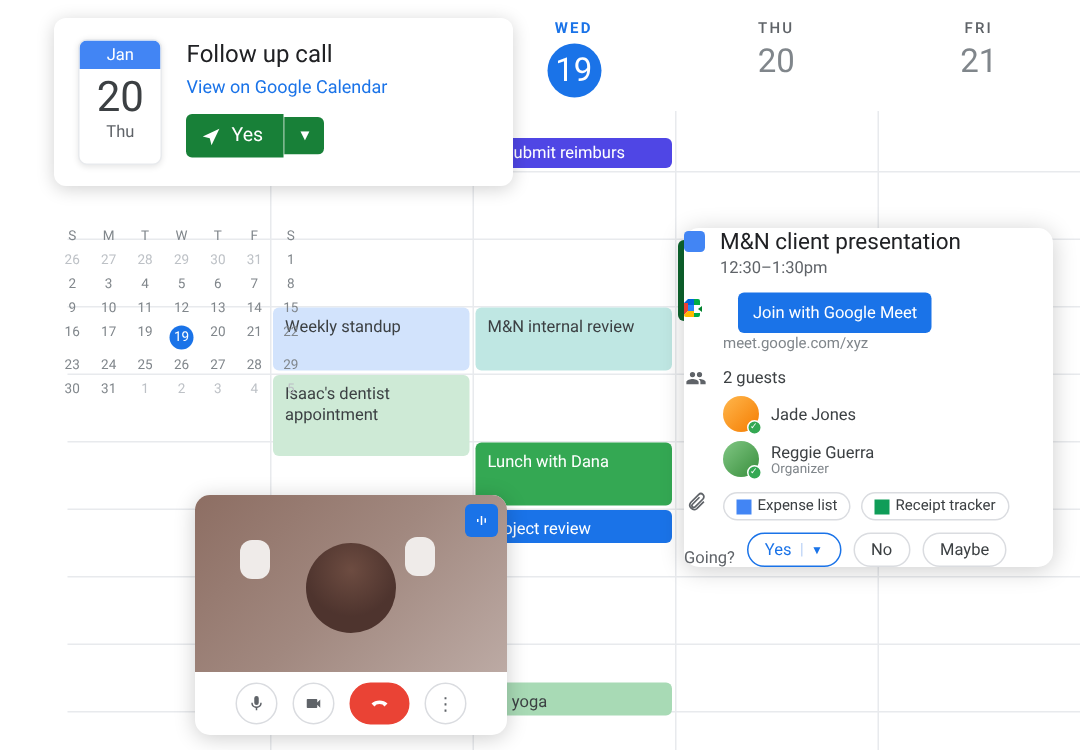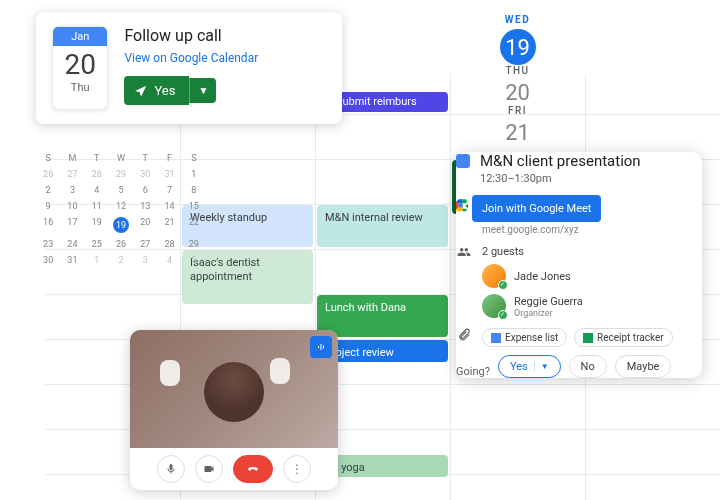--- a/index.html
+++ b/index.html
@@ -4,21 +4,21 @@
 <style>
 * { margin: 0; padding: 0; box-sizing: border-box; font-family: -apple-system, BlinkMacSystemFont, 'Segoe UI', Roboto, Arial, sans-serif; }
 body { width: 720px; height: 500px; background: #fff; position: relative; overflow: hidden; }
 
 
 .grid { position: absolute; left: 45px; top: 14px; right: 0; bottom: 0; }
 .grid-lines { position: absolute; inset: 0; }
 .vline { position: absolute; top: 60px; bottom: 0; width: 1px; background: #e8eaed; }
 .hline { position: absolute; left: 0; right: 0; height: 1px; background: #e8eaed; }
 
-.day-headers { position: absolute; top: 0; left: 0; right: 0; height: 60px; display: flex; flex-direction: column; }
+.day-headers { position: absolute; top: 0; left: 0; right: 0; height: 60px; display: flex; }
 .day-col { flex: 1; text-align: center; }
 .day-name { font-size: 10px; letter-spacing: 1.5px; color: #5f6368; font-weight: 500; }
 .day-name.sel { color: #1a73e8; font-weight: 700; }
 .day-num { font-size: 22px; color: #80868b; margin-top: 4px; font-weight: 400; }
 .day-num.sel { background: #1a73e8; color: #fff; width: 36px; height: 36px; border-radius: 50%; display: inline-flex; align-items: center; justify-content: center; }
 
 
 .chip { position: absolute; border-radius: 4px; font-size: 11px; padding: 6px 8px; line-height: 1.25; color: #3c4043; overflow: hidden; }
 .chip.allday { border-radius: 4px; font-size: 11px; padding: 3px 8px; white-space: nowrap; }
 
@@ -52,21 +52,21 @@
 .video-ctrl { height: 42px; display: flex; align-items: center; justify-content: center; gap: 10px; }
 .vbtn { width: 28px; height: 28px; border-radius: 50%; border: 1px solid #dadce0; display: flex; align-items: center; justify-content: center; color: #5f6368; font-size: 12px; }
 .vbtn.end { background: #ea4335; border-color: #ea4335; color: #fff; width: 40px; border-radius: 14px; }
 
 
 .detail { position: absolute; right: 18px; top: 152px; width: 246px; background: #fff; border-radius: 10px; box-shadow: 0 2px 16px rgba(0,0,0,0.2); padding: 0; }
 .det-head { display: flex; gap: 10px; margin-bottom: 2px; }
 .det-color { width: 14px; height: 14px; background: #4285f4; border-radius: 3px; margin-top: 2px; flex-shrink: 0; }
 .det-title { font-size: 15px; color: #202124; }
 .det-time { font-size: 11px; color: #5f6368; margin-left: 24px; margin-bottom: 10px; }
-.det-meet-row { display: flex; gap: 0; align-items: flex-start; margin-bottom: 2px; }
+.det-meet-row { display: flex; gap: 20px; align-items: flex-start; margin-bottom: 2px; }
 .meet-ico { width: 16px; height: 14px; flex-shrink: 0; margin-top: 4px; }
 .meet-btn { background: #1a73e8; color: #fff; font-size: 11px; padding: 7px 10px; border-radius: 4px; display: inline-block; }
 .meet-url { font-size: 10px; color: #80868b; margin-left: 26px; margin-bottom: 10px; }
 .det-row { display: flex; gap: 10px; align-items: flex-start; margin-bottom: 8px; font-size: 11px; color: #3c4043; }
 .det-ico { width: 16px; flex-shrink: 0; color: #5f6368; text-align: center; font-size: 12px; }
 .guest { display: flex; align-items: center; gap: 8px; margin-top: 6px; }
 .avatar { width: 24px; height: 24px; border-radius: 50%; position: relative; flex-shrink: 0; }
 .avatar.a1 { background: linear-gradient(135deg, #81c784, #388e3c); }
 .avatar.a2 { background: linear-gradient(135deg, #ffb74d, #f57c00); }
 .check { position: absolute; right: -2px; bottom: -2px; width: 10px; height: 10px; background: #34a853; border: 1.5px solid #fff; border-radius: 50%; }

